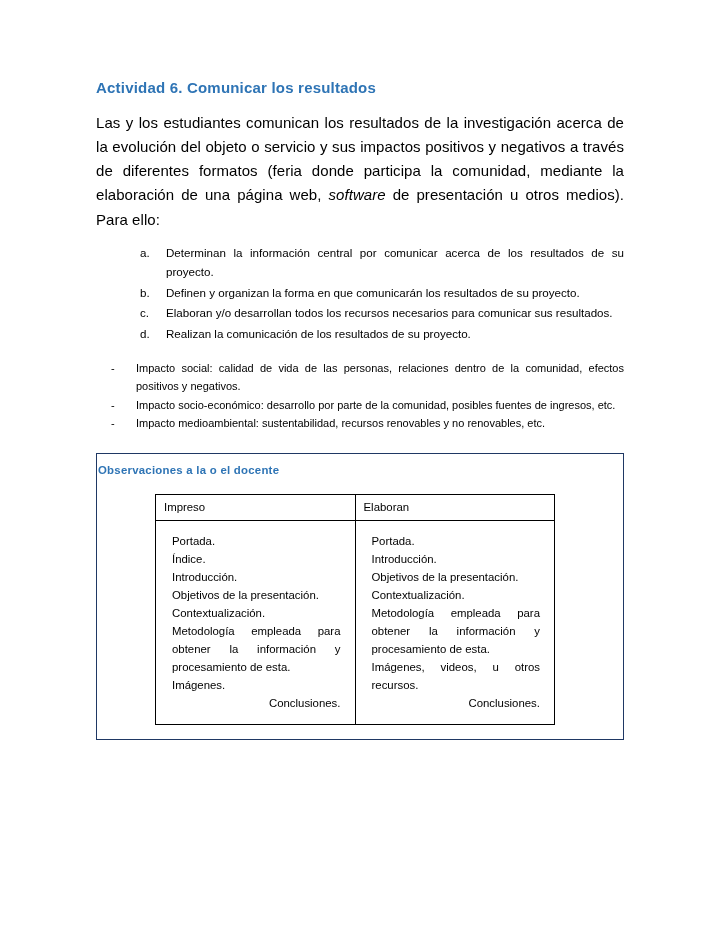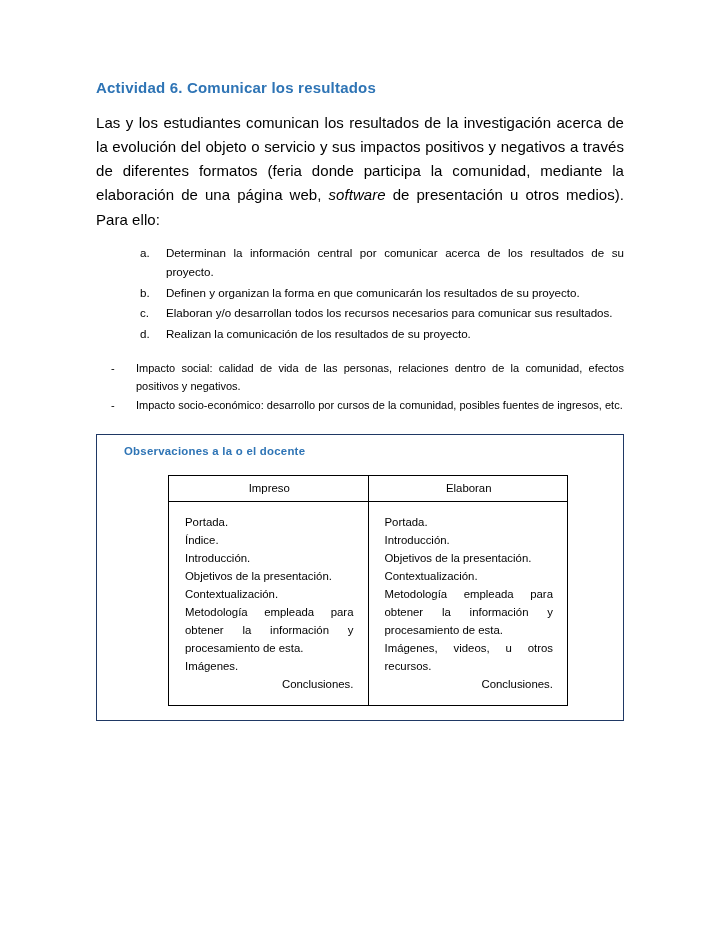--- a/index.html
+++ b/index.html
@@ -93,21 +93,21 @@
     content: "-";
     position: absolute;
     left: 1px;
     top: 0;
   }
 
   
   .obs-box {
     border: 1.3px solid #1f3864;
     box-sizing: border-box;
-    padding: 9px 11px 14px 27px;
+    padding: 9px 11px 14px 1px;
     margin-top: 20px;
     width: 528px;
   }
   .obs-title {
     color: #2e74b5;
     font-size: 11.4px;
     font-weight: bold;
     letter-spacing: 0.25px;
     margin: 0 0 16px 0;
     line-height: 1.3;
@@ -132,21 +132,21 @@
   .report-table td {
     border: 1.2px solid #000000;
     vertical-align: top;
     padding: 3px 6px 4px 8px;
     font-size: 11.4px;
     line-height: 1.58;
     font-weight: normal;
     text-align: justify;
   }
   .report-table th {
-    text-align: center;
+    text-align: left;
   }
   .report-table td ul {
     list-style: none;
     margin: 8px;
     padding: 0;
   }
   .report-table td ul li {
     text-align: justify;
     margin: 0;
   }
@@ -165,21 +165,22 @@
   <ol class="alpha-list">
     <li>Determinan la información central por comunicar acerca de los resultados de su proyecto.</li>
     <li>Definen y organizan la forma en que comunicarán los resultados de su proyecto.</li>
     <li>Elaboran y/o desarrollan todos los recursos necesarios para comunicar sus resultados.</li>
     <li>Realizan la comunicación de los resultados de su proyecto.</li>
   </ol>
 
 
   <ul class="dash-list">
     <li>Impacto social: calidad de vida de las personas, relaciones dentro de la comunidad, efectos positivos y negativos.</li>
-    <li>Impacto socio-económico: desarrollo por cursos de la comunidad, posibles fuentes de ingresos, etc.</li>
+    <li>Impacto socio-económico: desarrollo por parte de la comunidad, posibles fuentes de ingresos, etc.</li>
+    <li>Impacto medioambiental: sustentabilidad, recursos renovables y no renovables, etc.</li>
   </ul>
 
   <div class="obs-box">
 
     <div class="obs-title">Observaciones a la o el docente</div>
 
 
 
     <table class="report-table">
       <thead>

